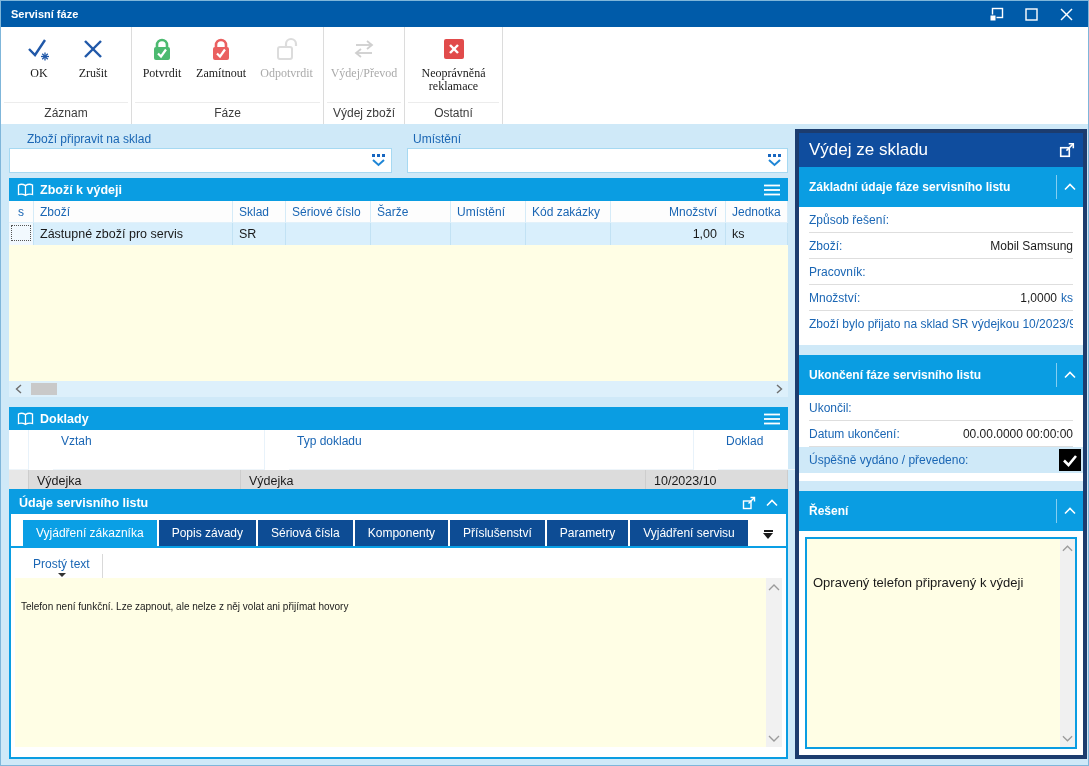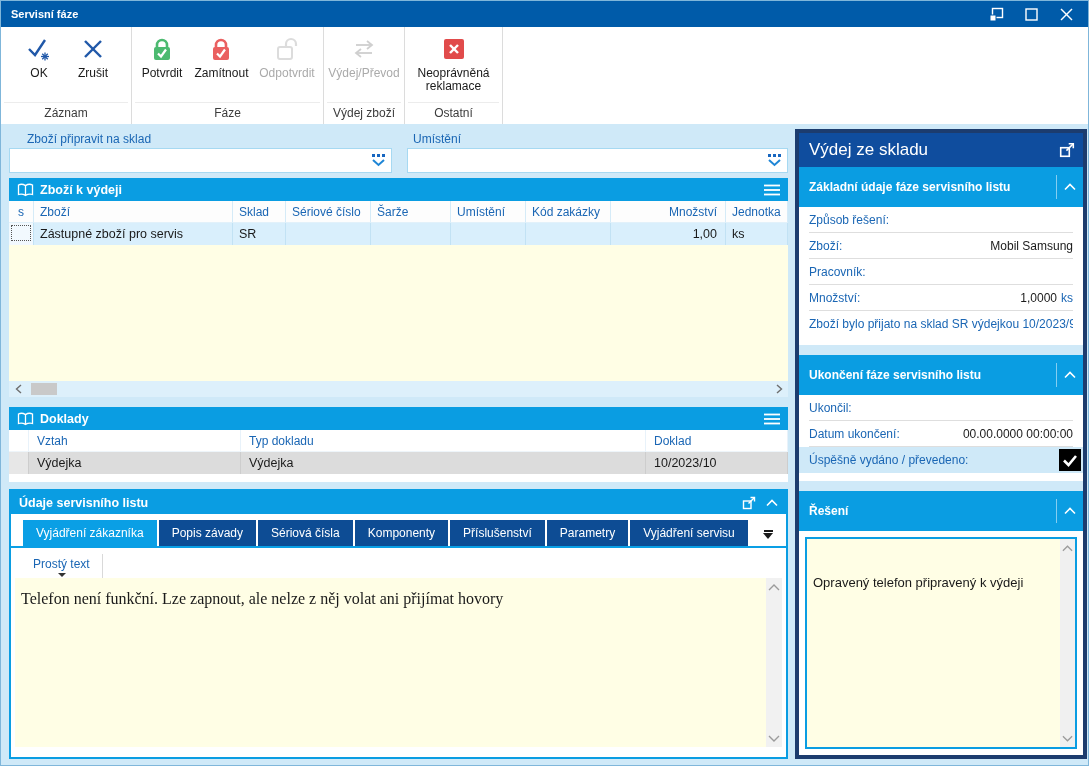--- a/index.html
+++ b/index.html
@@ -12,21 +12,21 @@
   .titlebar .title { color:#fff; font-weight:bold; font-size:11px; padding-left:10px; }
   .titlebar .controls { margin-left:auto; display:flex; align-items:center; gap:20px; padding-right:14px; }
   .tb-ic { width:15px; height:15px; display:flex; align-items:center; justify-content:center; cursor:default; }
 
   
   .ribbon { position:absolute; left:0; top:26px; width:100%; height:97px; background:#fff; display:flex; }
   .rgroup { display:flex; flex-direction:column; border-right:1px solid #dcdcdc; }
   .rgroup .btns { flex:1; display:flex; align-items:stretch; justify-content:center; padding:4px 4px 0 4px; gap:2px; }
   .rbtn { display:flex; flex-direction:column; align-items:center; padding:5px 7px 0 7px; min-width:52px; }
   .rbtn .ric { width:26px; height:26px; }
-  .rbtn .rlabel { margin-top:5px; text-align:center; line-height:13px; color:#1a1a1a; }
+  .rbtn .rlabel { margin-top:5px; text-align:center; line-height:13px; color:#1a1a1a;font-family:Liberation Serif, serif; }
   .rbtn.disabled .rlabel { color:#aaaaaa; }
   .glabel { height:22px; line-height:20px; text-align:center; color:#3c3c3c; border-top:1px solid #ececec; margin:0 3px; }
   .g1{width:131px;} .g2{width:192px;} .g3{width:81px;} .g4{width:98px;}
 
   
   .flabel { position:absolute; color:#1a66b4; }
   .combo { position:absolute; height:25px; background:#fff; border:1px solid #a6d9f2; display:flex; align-items:center; }
   .combo .cicon { margin-left:auto; padding-right:5px; display:flex; }
 
   
@@ -47,39 +47,39 @@
   .selcell { padding:0 !important; background:#f2f9fe; }
   .selcell .dot { margin:2px; height:16px; border:1px dotted #555; }
   .hscroll { position:absolute; left:0; bottom:0; width:100%; height:16px; background:#ddf0fb; }
   .hscroll .thumb { position:absolute; left:22px; top:2px; width:26px; height:12px; background:#c9c9c9; }
   .harrow { position:absolute; top:1px; width:14px; height:14px; display:flex; align-items:center; justify-content:center; }
   .harrow.l { left:2px; } .harrow.r { right:2px; }
 
   
   .panel-docs { position:absolute; left:8px; top:406px; width:779px; height:75px; background:#fff; }
   .dcols { display:grid; grid-template-columns:20px 212px 405px 142px; }
-  .dcolhead { background:#fff; height:22px; }
+  .dcolhead { background:#fff; height:40px;gap:24px; }
   .dcolhead > div { color:#1a66b4; border-right:1px solid #e8f2fa; border-bottom:1px solid #eef5fa; padding:4px 0 0 8px; white-space:nowrap; }
   .drow { background:#dcdcdc; height:22px; }
   .drow > div { border-right:1px solid #cdcdcd; padding:4px 0 0 8px; font-size:12.5px; white-space:nowrap; }
   .drow .c0 { background:#e7e7e7; }
 
   
   .panel-service { position:absolute; left:8px; top:488px; width:779px; height:270px; background:#fff; border:2px solid #0a9de2; }
   .tabswrap { display:flex; align-items:flex-end; padding:6px 8px 0 12px; border-bottom:2px solid #0a9fe5; }
   .tab { height:26px; line-height:26px; padding:0 13px; background:#0d4c94; color:#fff; margin-right:2px; white-space:nowrap; cursor:default; }
   .tab.active { background:#0a9fe5; }
   .taboverflow { margin-left:auto; width:20px; height:24px; background:#fff; display:flex; flex-direction:column; align-items:center; justify-content:center; gap:1px; }
   .taboverflow .bar { width:9px; height:2px; background:#1a1a1a; }
   .taboverflow .tri { width:0; height:0; border-left:5px solid transparent; border-right:5px solid transparent; border-top:6px solid #1a1a1a; }
   .formatrow { height:30px; display:flex; align-items:flex-end; padding-left:12px; }
   .formatbtn { position:relative; color:#1a66b4; padding:3px 12px 7px 10px; border-right:1px solid #d9d9d9; }
   .formatbtn .tri { position:absolute; left:50%; bottom:1px; margin-left:-4px; width:0; height:0; border-left:4px solid transparent; border-right:4px solid transparent; border-top:4px solid #333; }
   .memo { position:relative; margin:0 4px 4px 4px; background:#fffee5; height:169px; }
-  .memo .mtext { padding:12px 24px 5px 6px; font-size:16px;font-family:Liberation Serif, serif; }
+  .memo .mtext { padding:23px 24px 5px 6px; font-size:10px; }
   .vscroll { position:absolute; right:0; top:0; bottom:0; width:16px; background:#f1f1f1; }
   .vscroll .up { position:absolute; top:2px; left:2px; } .vscroll .dn { position:absolute; bottom:2px; left:2px; }
 
   
   .sidebar { position:absolute; left:794px; top:128px; width:292px; height:630px; border:4px solid #1c3c6e; background:#cfe9f8; display:flex; flex-direction:column; }
   .sb-title { height:34px; background:#0f4d9e; color:#fff; font-size:17px; display:flex; align-items:center; padding:0 8px 0 10px; flex:0 0 auto; }
   .sb-title .ic { margin-left:auto; }
   .shead { height:40px; background:#0a9de2; display:flex; align-items:center; flex:0 0 auto; }
   .shead .st { color:#fff; font-weight:bold; padding-left:10px; }
   .shead .chev { margin-left:auto; width:27px; height:24px; border-left:1px solid rgba(255,255,255,.5); display:flex; align-items:center; justify-content:center; }

